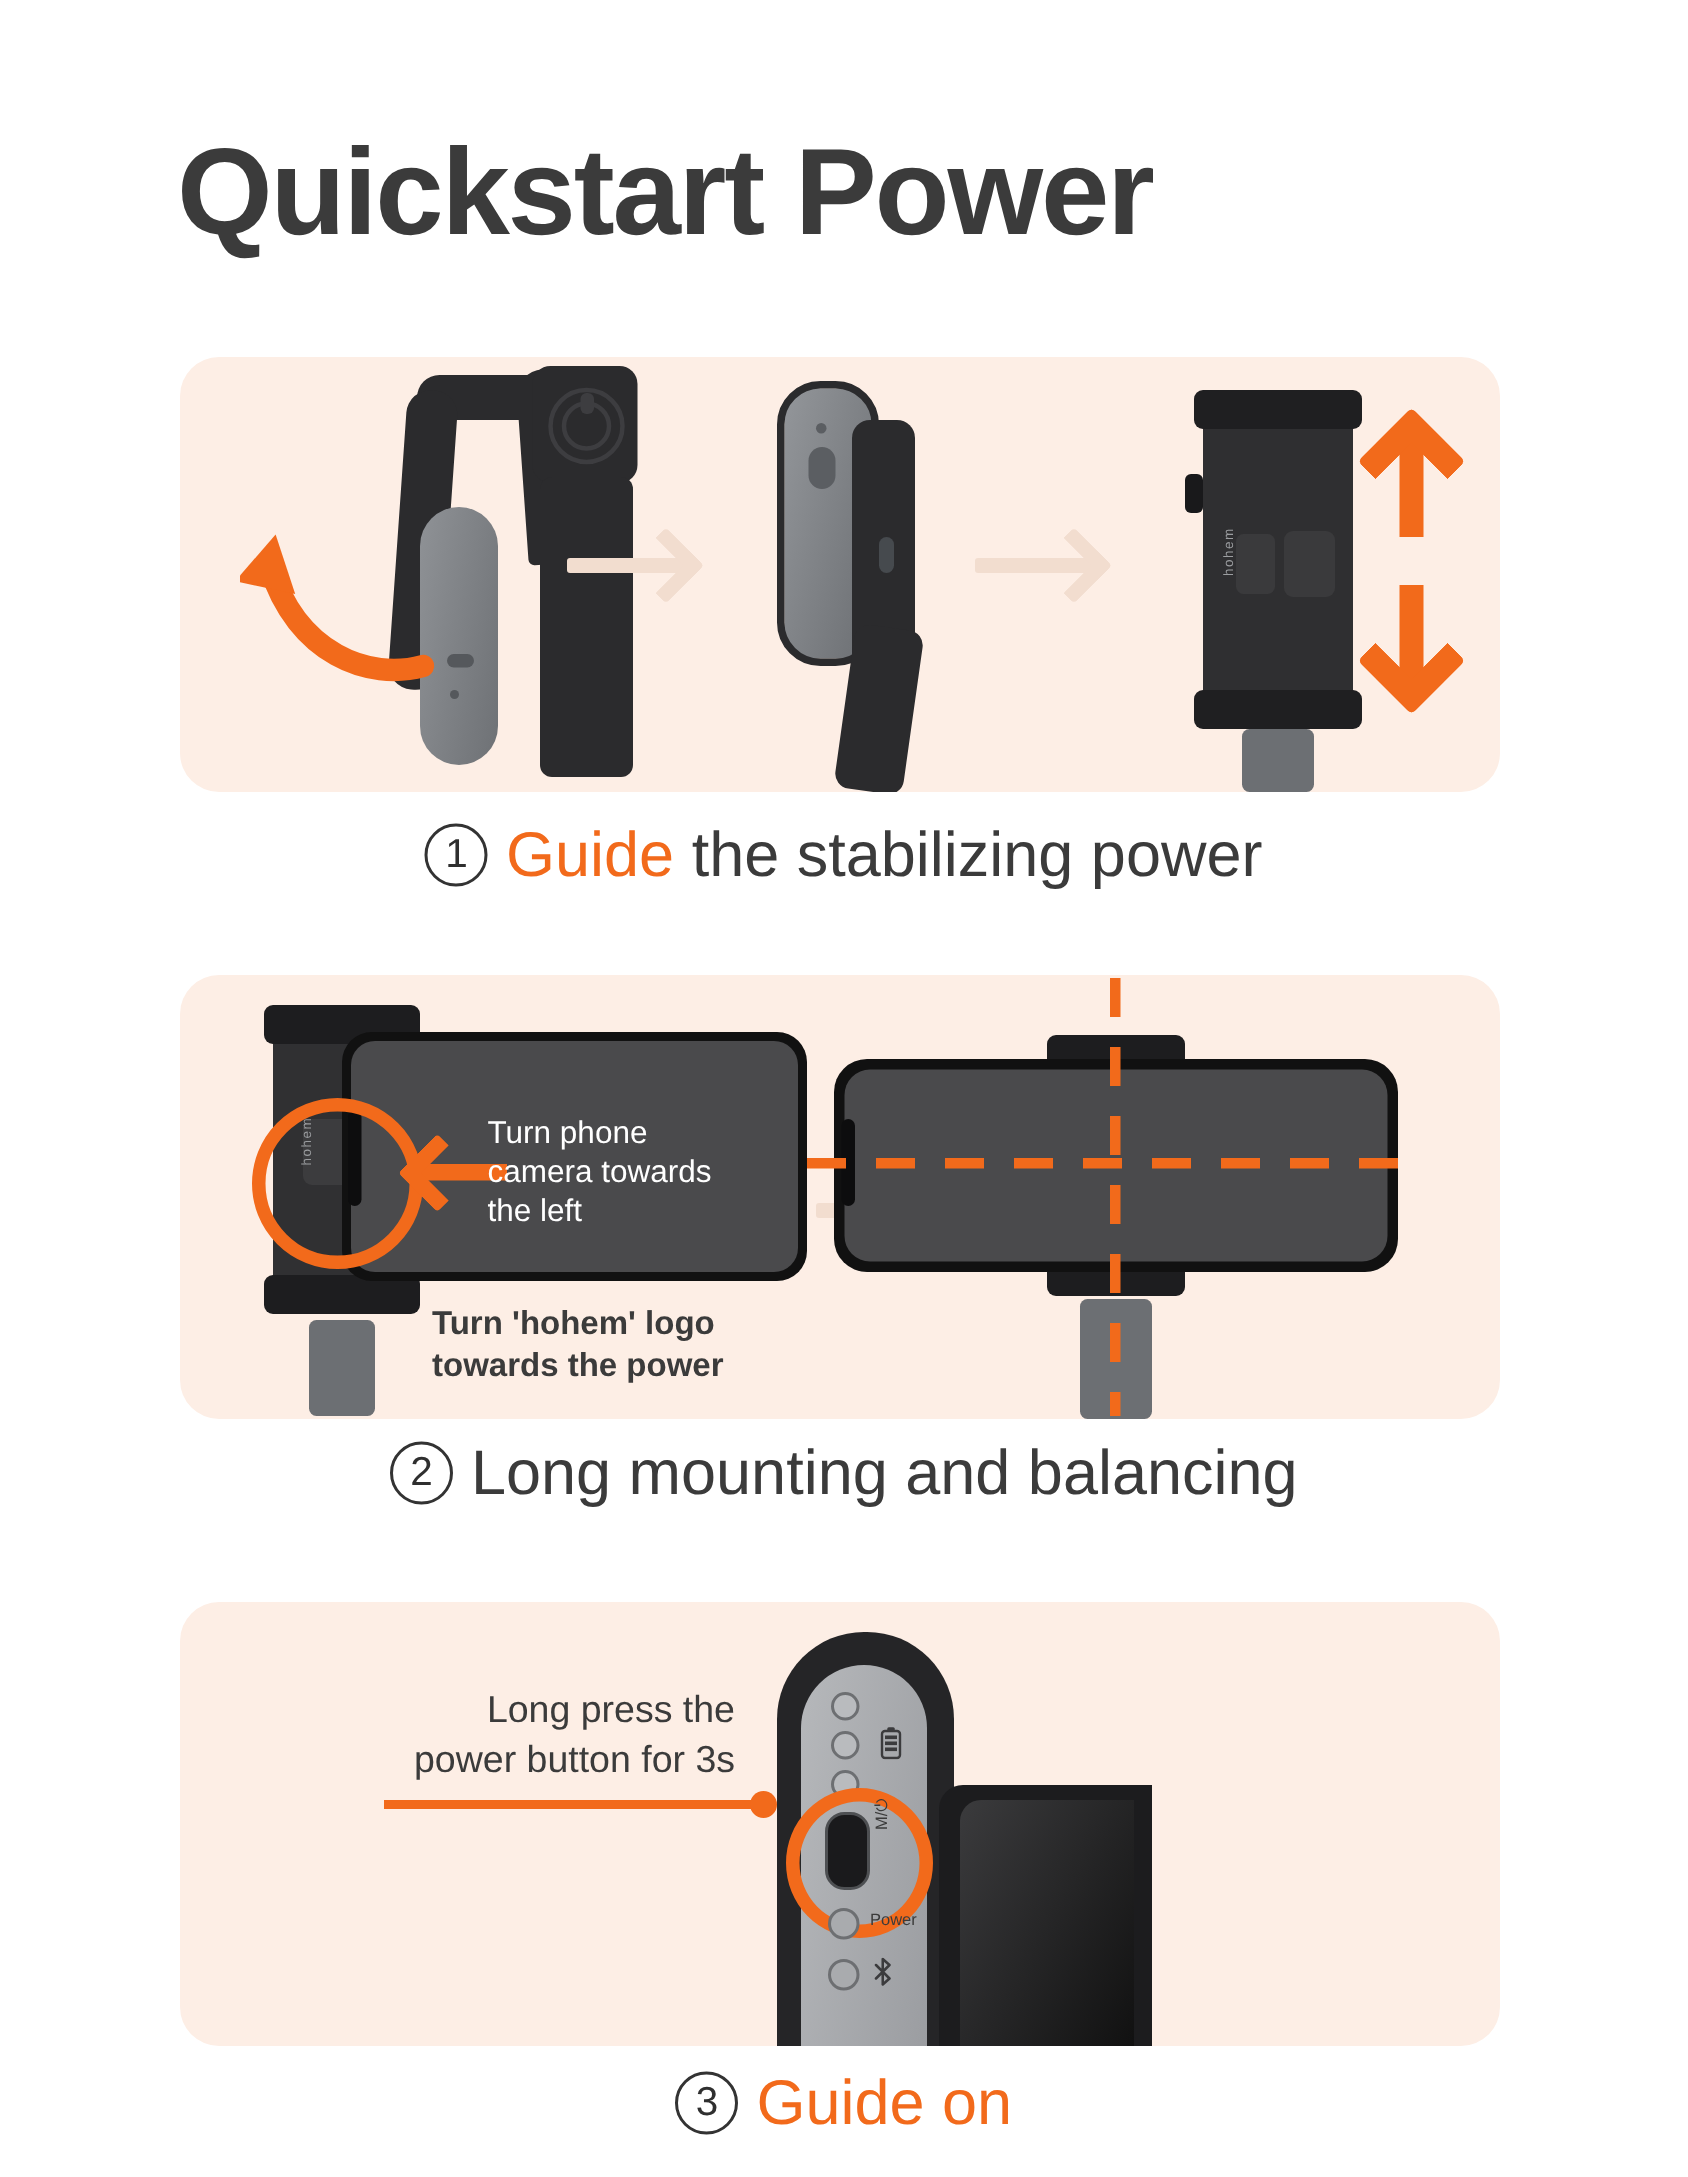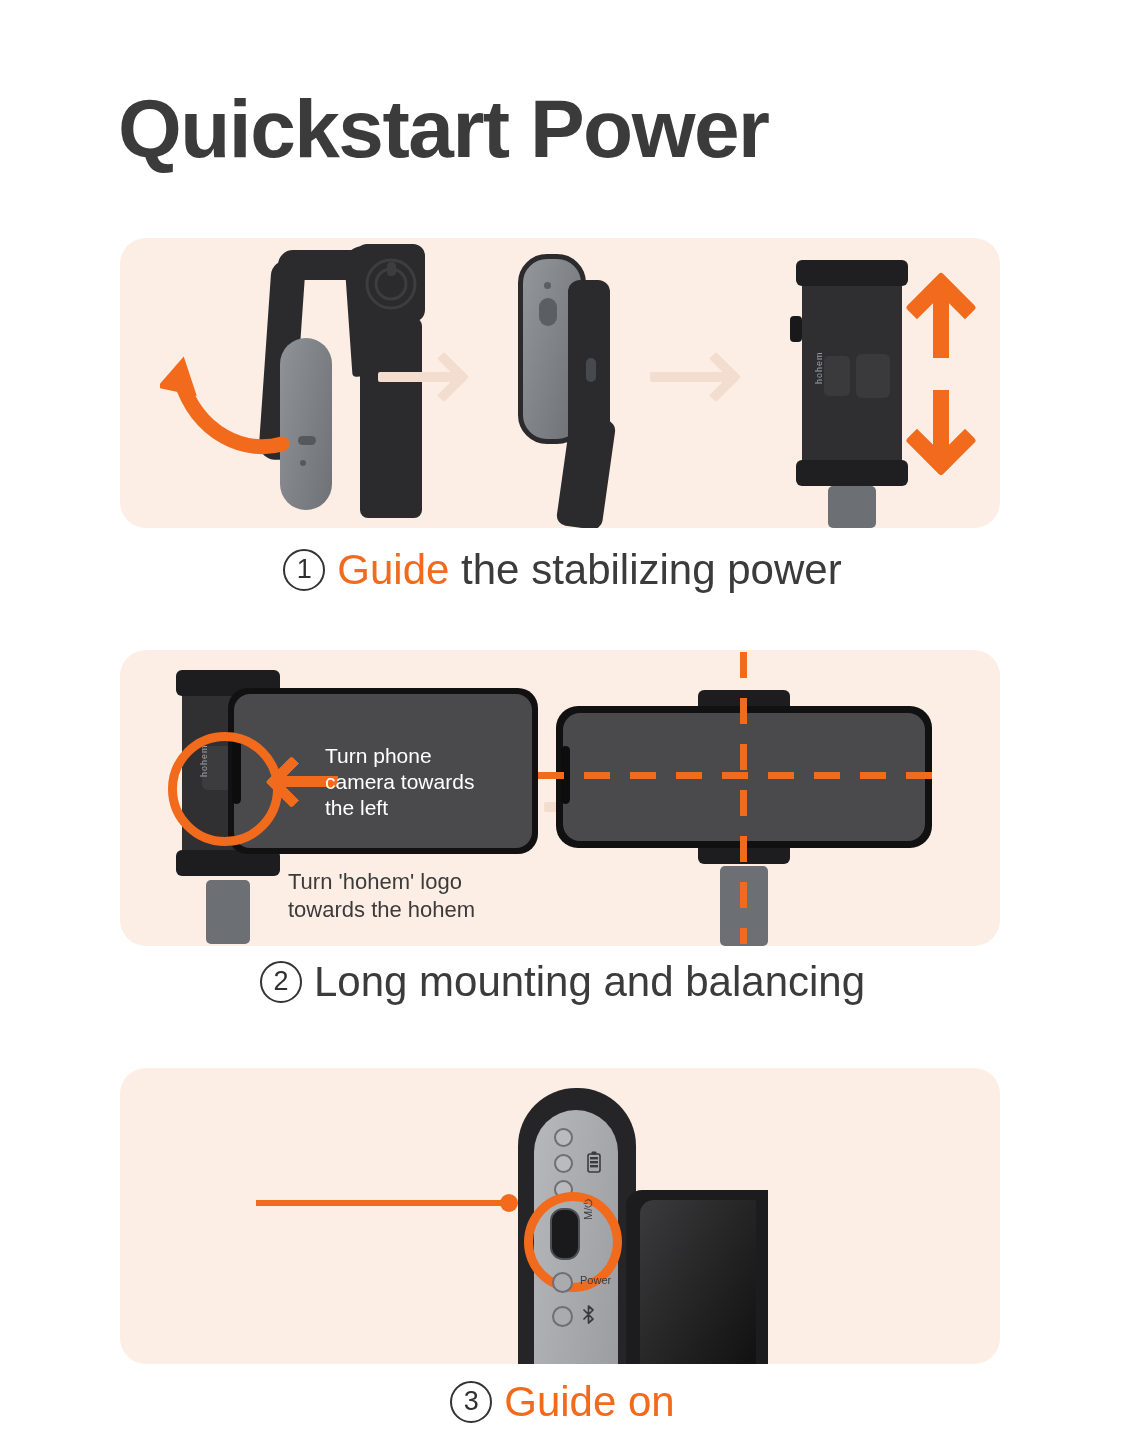--- a/index.html
+++ b/index.html
@@ -284,23 +284,23 @@
   <div class="circle-hi" style="left:48px; top:82px; width:96px; height:96px;"></div>
 
   <div class="left-arrow" style="left:156px; top:126px; width:62px;"></div>
 
   <div class="screen-text" style="left:205px; top:93px;">
     <div>Turn phone</div>
     <div>camera towards</div>
     <div>the left</div>
   </div>
 
-  <div class="note-text" style="left:168px; top:218px;">
+  <div class="note-text" style="left:168px; top:218px;font-weight:bold;">
     <div>Turn 'hohem' logo</div>
-    <div>towards the hohem</div>
+    <div>towards the power</div>
   </div>
 
   <div class="step-arrow" style="left:424px; top:152px; width:80px;"></div>
 
   <div>
     <div class="blk" style="left:578px; top:40px; width:92px; height:26px; border-radius:6px; background:#1d1d1f;"></div>
     <div class="blk" style="left:578px; top:188px; width:92px; height:26px; border-radius:6px; background:#1d1d1f;"></div>
     <div class="blk" style="left:436px; top:56px; width:376px; height:142px; border-radius:22px; background:#111;"></div>
     <div class="blk" style="left:443px; top:63px; width:362px; height:128px; border-radius:17px; background:#4a4a4c;"></div>
     <div class="blk" style="left:441px; top:96px; width:9px; height:58px; border-radius:5px; background:#0d0d0e;"></div>
@@ -342,20 +342,22 @@
 
   <div class="led-dot" style="left:432px; top:204px; width:17px; height:17px; background:#a9abae;"></div>
   <div class="ctrl-label" style="left:460px; top:206px;">Power</div>
 
   <div class="led-dot" style="left:432px; top:238px; width:17px; height:17px; background:#a9abae;"></div>
   <svg width="13" height="19" viewBox="0 0 13 19" style="position:absolute; left:462px; top:237px;">
     <path d="M2 5 L11 14 L6.5 18 L6.5 1 L11 5 L2 14" fill="none" stroke="#3b3b3d" stroke-width="1.7" stroke-linejoin="round" stroke-linecap="round"></path>
   </svg>
 
   <div class="callout-text" style="left:80px; top:56px; width:290px;">
+    <div>Long press the</div>
+    <div>power button for 3s</div>
   </div>
   <div class="lead-line" style="left:136px; top:132px; width:250px;"></div>
   <div class="lead-dot" style="left:380px; top:126px;"></div>
 </div>
 
 <div class="caption" id="caption-3">
   <span class="num">3</span><span class="hl">Guide on</span>
 </div>
 
 </body></html>

